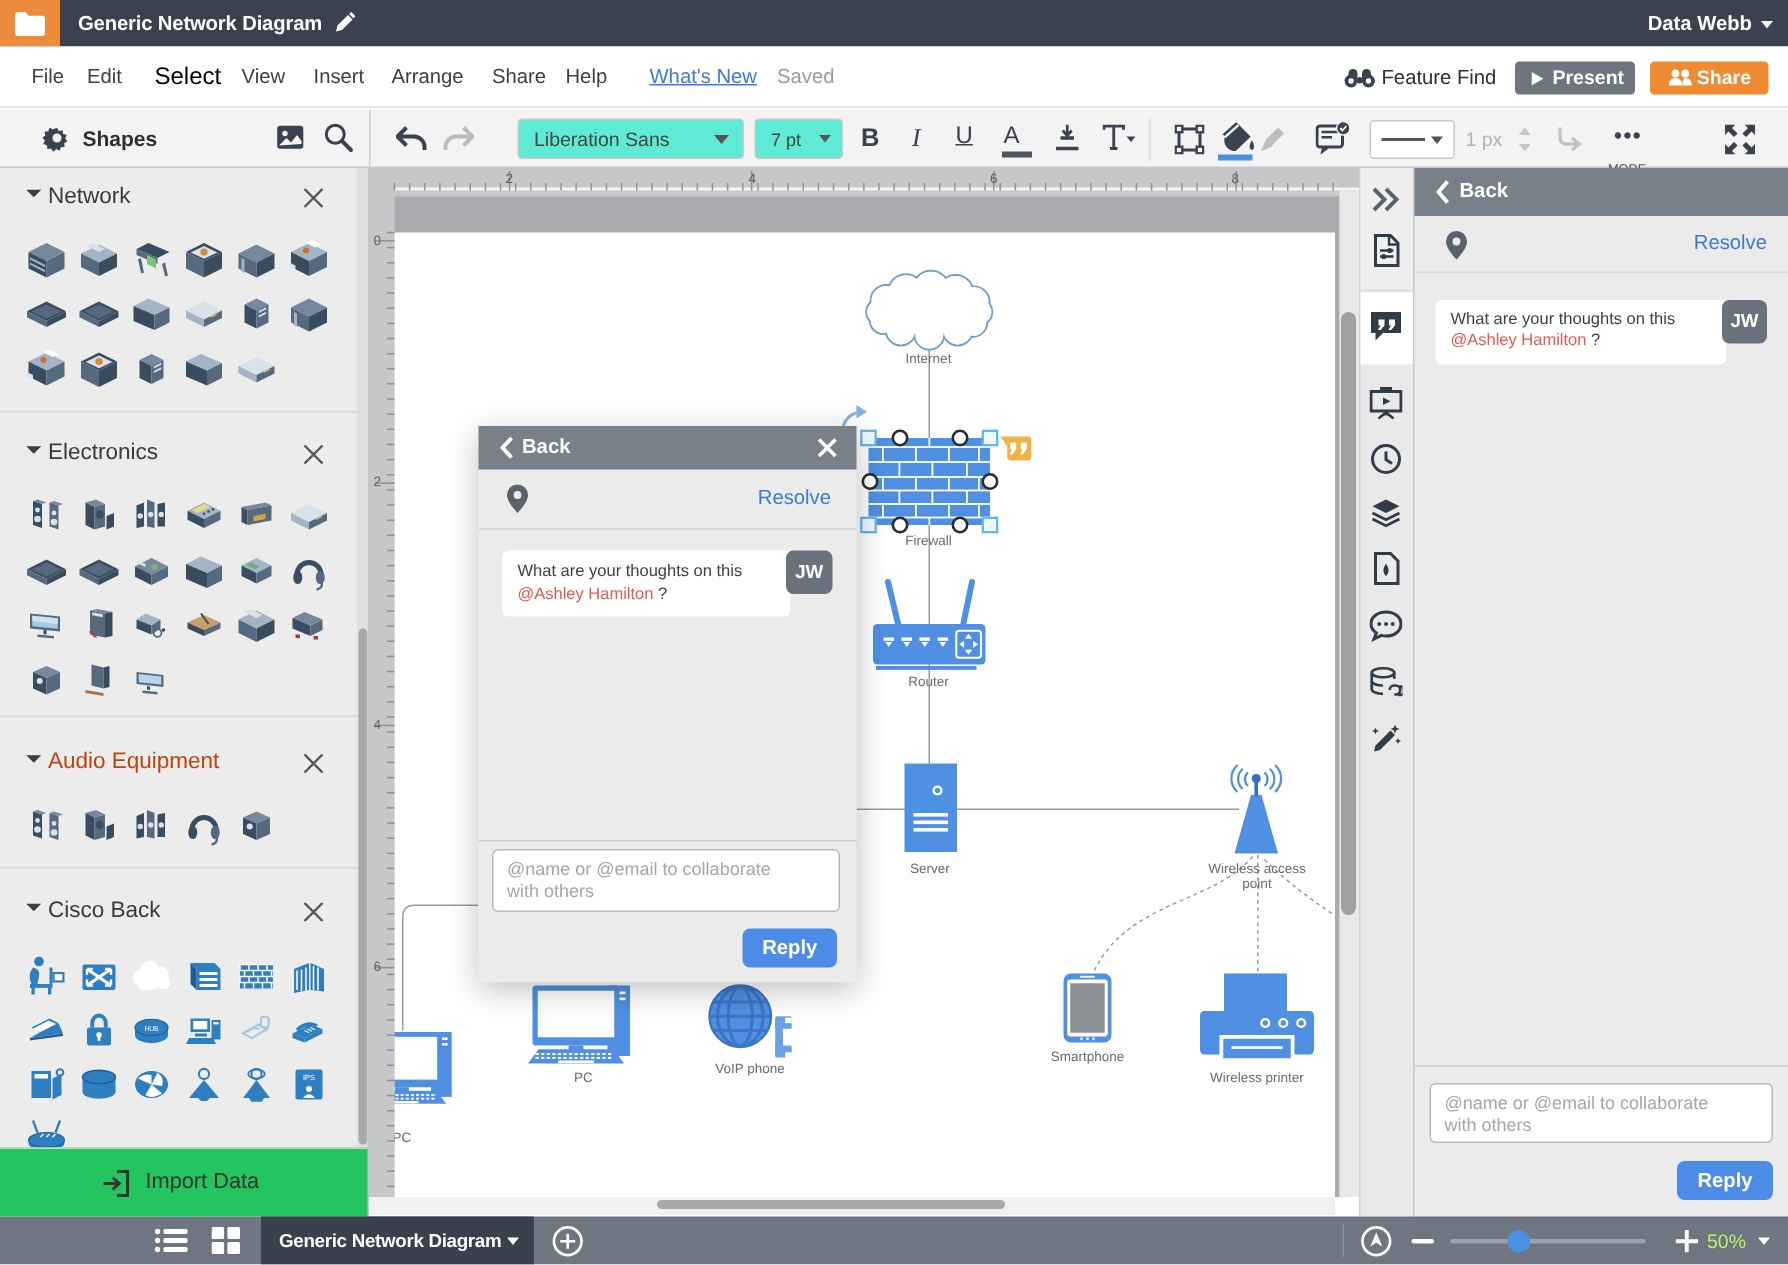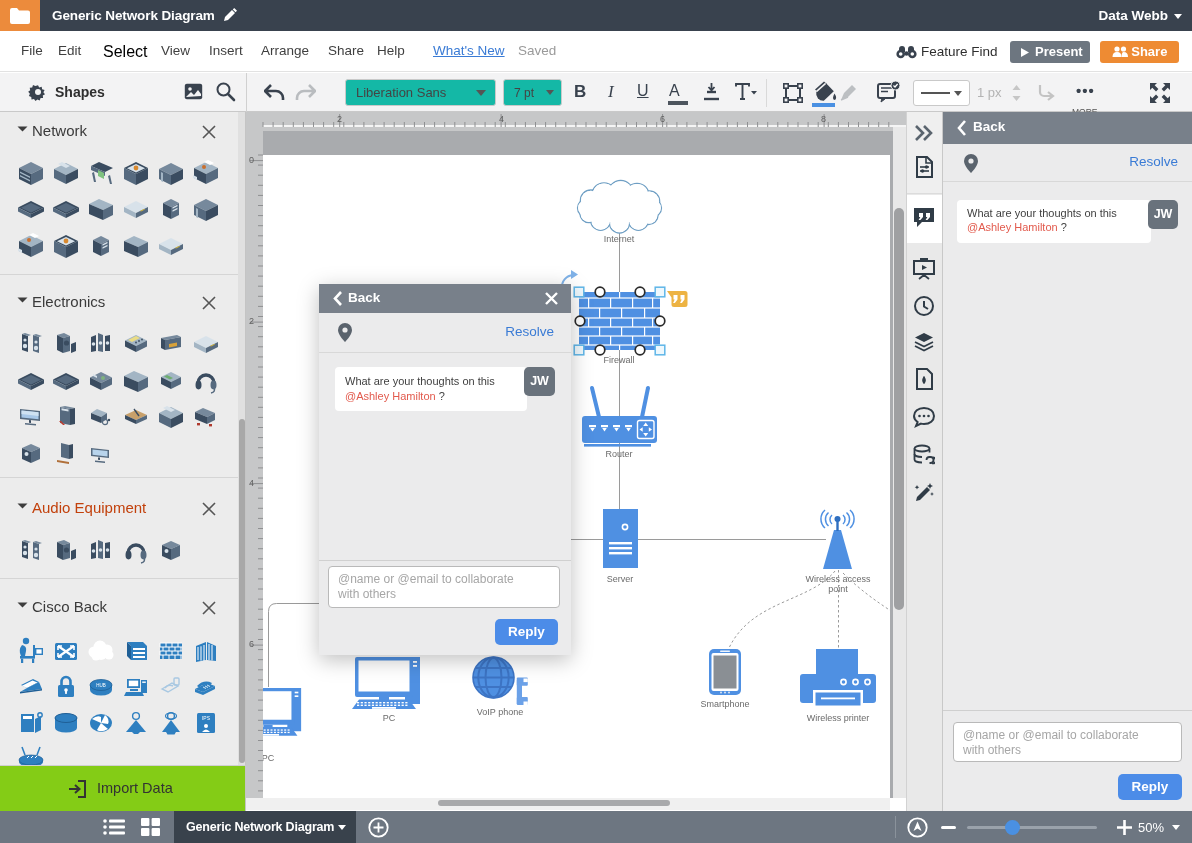--- a/index.html
+++ b/index.html
@@ -73,25 +73,25 @@
       <svg style="position:absolute;left:215px;top:81px;" width="21" height="21" viewBox="0 0 21 21">
         <circle cx="8.5" cy="8.5" r="6" fill="none" stroke="#39424e" stroke-width="2"></circle>
         <line x1="13" y1="13" x2="19" y2="19" stroke="#39424e" stroke-width="2.6" stroke-linecap="round"></line>
       </svg>
       <svg style="position:absolute;left:264px;top:84px;" width="21" height="17" viewBox="0 0 21 17">
         <path d="M7,1 L1,7 L7,13 M1.5,7 H12 a7,7 0 0 1 7,7 v2" fill="none" stroke="#39424e" stroke-width="2.6" stroke-linejoin="round"></path>
       </svg>
       <svg style="position:absolute;left:295px;top:84px;" width="21" height="17" viewBox="0 0 21 17">
         <path d="M14,1 L20,7 L14,13 M19.5,7 H9 a7,7 0 0 0 -7,7 v2" fill="none" stroke="#b9bcbf" stroke-width="2.6" stroke-linejoin="round"></path>
       </svg>
-      <div style="position:absolute;left:345px;top:79px;width:151px;height:27px;background:#14b8a6;border:1px solid #c9c9c9;border-radius:3px;">
+      <div style="position:absolute;left:345px;top:79px;width:151px;height:27px;background:#5eead4;border:1px solid #c9c9c9;border-radius:3px;">
         <div style="position:absolute;left:10px;top:5px;font-size:13px;color:#444">Liberation Sans</div>
         <div style="position:absolute;right:9px;top:10px;width:0;height:0;border-left:5px solid transparent;border-right:5px solid transparent;border-top:6px solid #555"></div>
       </div>
-      <div style="position:absolute;left:503px;top:79px;width:59px;height:27px;background:#14b8a6;border:1px solid #c9c9c9;border-radius:3px;">
+      <div style="position:absolute;left:503px;top:79px;width:59px;height:27px;background:#5eead4;border:1px solid #c9c9c9;border-radius:3px;">
         <div style="position:absolute;left:10px;top:6px;font-size:12px;color:#444">7 pt</div>
         <div style="position:absolute;right:7px;top:10px;width:0;height:0;border-left:4.5px solid transparent;border-right:4.5px solid transparent;border-top:5.5px solid #555"></div>
       </div>
       <div style="position:absolute;left:574px;top:82px;font-size:17px;font-weight:bold;color:#39424e">B</div>
       <div style="position:absolute;left:608px;top:82px;font-size:17px;font-style:italic;color:#39424e;font-family:'Liberation Serif',serif">I</div>
       <div style="position:absolute;left:637px;top:82px;font-size:16px;color:#39424e;text-decoration:underline">U</div>
       <div style="position:absolute;left:669px;top:82px;font-size:16px;color:#39424e">A</div>
       <div style="position:absolute;left:668px;top:101px;width:20px;height:3.5px;background:#4d555e"></div>
       <svg style="position:absolute;left:702px;top:83px;" width="19" height="19" viewBox="0 0 19 19">
         <line x1="2" y1="16" x2="17" y2="16" stroke="#39424e" stroke-width="2.4"></line>
@@ -639,21 +639,21 @@
           <line x1="-6" y1="-4" x2="-9" y2="-12" stroke="#2e7fc0" stroke-width="1.6"></line>
           <line x1="6" y1="-4" x2="9" y2="-12" stroke="#2e7fc0" stroke-width="1.6"></line>
           <path d="M-4,-1 l2,-2 M0,-1 l2,-2 M4,-1 l2,-2" stroke="#ffffff" stroke-width="1"></path>
         </g>
       </svg>
     </div>
   <div class="abs" style="left:238px;top:0;width:8px;height:653px;background:#e0e0e0"></div>
   <div class="abs" style="left:239px;top:307px;width:6px;height:344px;background:#a8a8a8;border-radius:3px"></div>
 </div>
 
-<div class="abs" style="left:0;top:765px;width:246px;height:46px;background:#84cc16;border-top:1px solid #d0d0d0;border-right:1px solid #c4c4c4">
+<div class="abs" style="left:0;top:765px;width:246px;height:46px;background:#22c55e;border-top:1px solid #d0d0d0;border-right:1px solid #c4c4c4">
   <svg class="abs" style="left:68px;top:14px" width="19" height="18">
       <path d="M10,1 h7 v16 h-7" fill="none" stroke="#333" stroke-width="2"></path>
       <path d="M1,9 h10 M7,5 l4.5,4 -4.5,4" fill="none" stroke="#333" stroke-width="2"></path>
     </svg>
   <div class="abs" style="left:97px;top:14px;font-size:14.5px;color:#333">Import Data</div>
 </div>
 
 <div class="abs" style="left:246px;top:112px;width:660px;height:698px;background:#c6c7c8;overflow:hidden">
 
   <div class="abs" style="left:0;top:0;width:660px;height:15px;background:#c6c7c8;border-bottom:2px solid #f5f5f5"></div>
@@ -1231,15 +1231,15 @@
   <svg class="abs" style="left:907px;top:6px" width="21" height="21">
       <circle cx="10.5" cy="10.5" r="9.2" fill="none" stroke="#fff" stroke-width="1.8"></circle>
       <path d="M10.5,4.5 L14.5,14 L10.5,11.5 L6.5,14 z" fill="#fff"></path>
     </svg>
   <div class="abs" style="left:941px;top:14.5px;width:15px;height:3px;background:#fff;border-radius:1.5px"></div>
   <div class="abs" style="left:967px;top:14.5px;width:130px;height:3px;background:#9aa2ab;border-radius:1.5px"></div>
   <div class="abs" style="left:1005px;top:9px;width:15px;height:15px;background:#4a90e2;border-radius:50%"></div>
   <svg class="abs" style="left:1117px;top:9px" width="15" height="15">
       <path d="M7.5,0 v15 M0,7.5 h15" stroke="#fff" stroke-width="2.6"></path>
     </svg>
-  <div class="abs" style="left:1138px;top:9px;font-size:13px;color:#ffffff">50%</div>
+  <div class="abs" style="left:1138px;top:9px;font-size:13px;color:#bef264">50%</div>
   <div class="abs" style="left:1172px;top:14px;width:0;height:0;border-left:4.5px solid transparent;border-right:4.5px solid transparent;border-top:5px solid #fff"></div>
 </div>
 
 </body></html>

